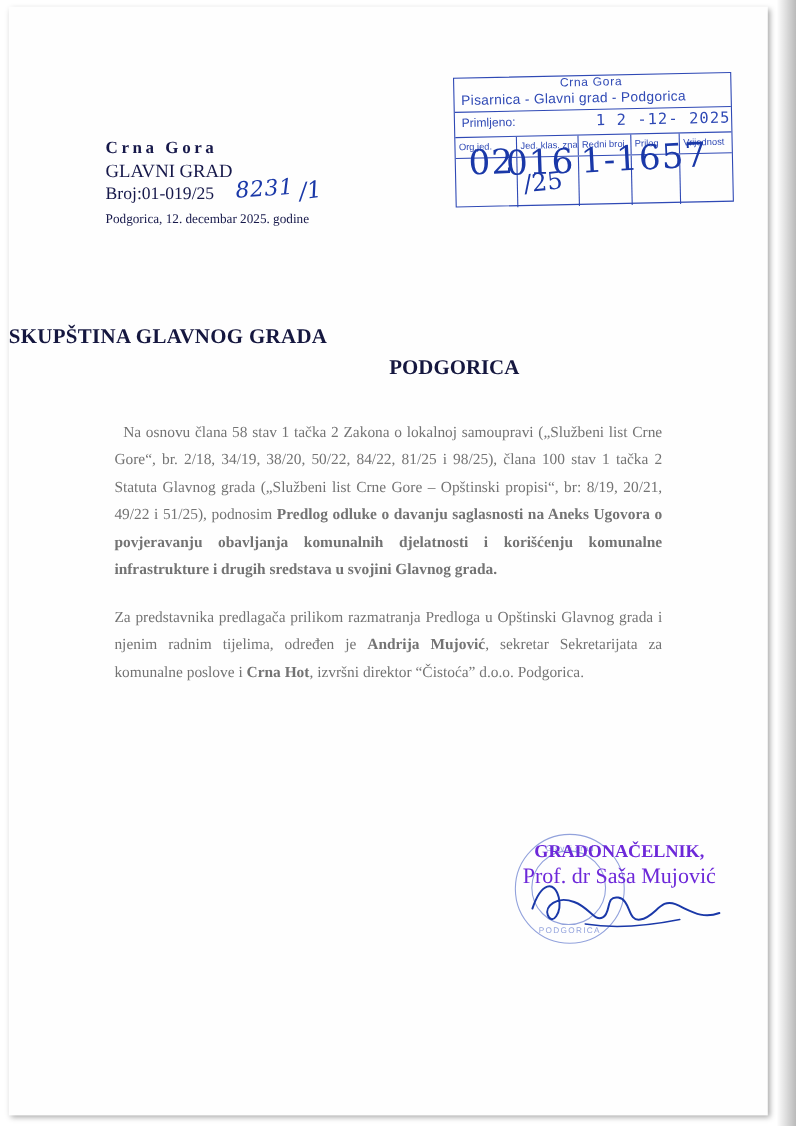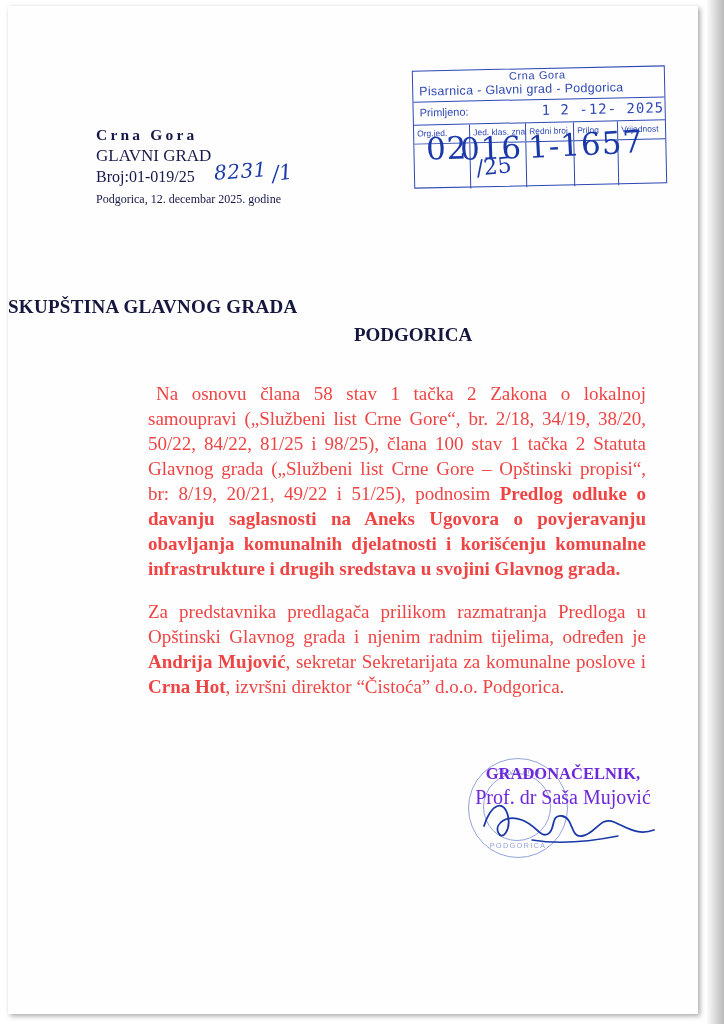--- a/index.html
+++ b/index.html
@@ -231,25 +231,24 @@
     font-weight: bold;
     color: #15173f;
   }
 
   
   .body-text {
     position: absolute;
     left: 96px;
     top: 375px;
     width: 498px;
-    color: #ef4444;
-    font-size: 19px;
+    color: #737373;
+    font-size: 14px;
     line-height: 25px;
     text-align: justify;
-    margin-left: 44px;
   }
   .body-text p {
     margin: 0 0 18px 0;
     text-indent: 0;
   }
   .body-text p:first-child { text-indent: 8px; }
   .body-text b { font-weight: bold; }
 
   
   .sig {

